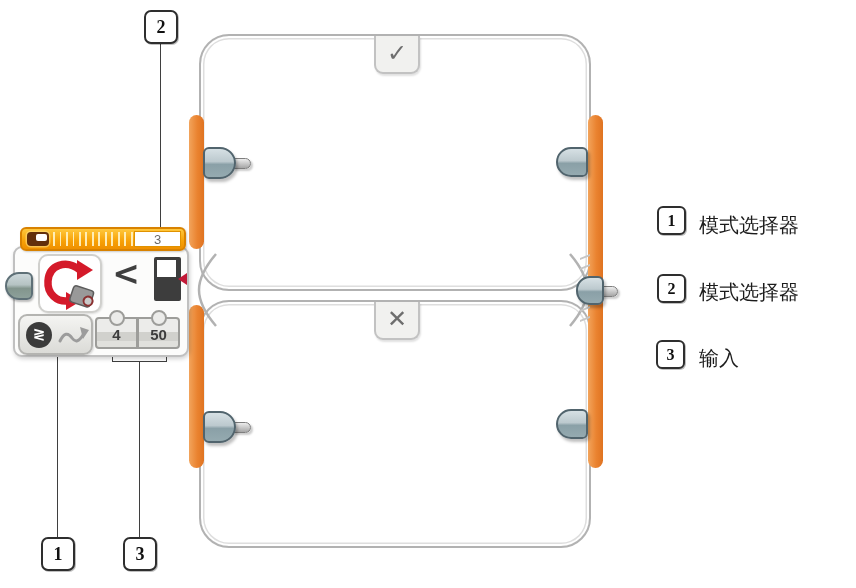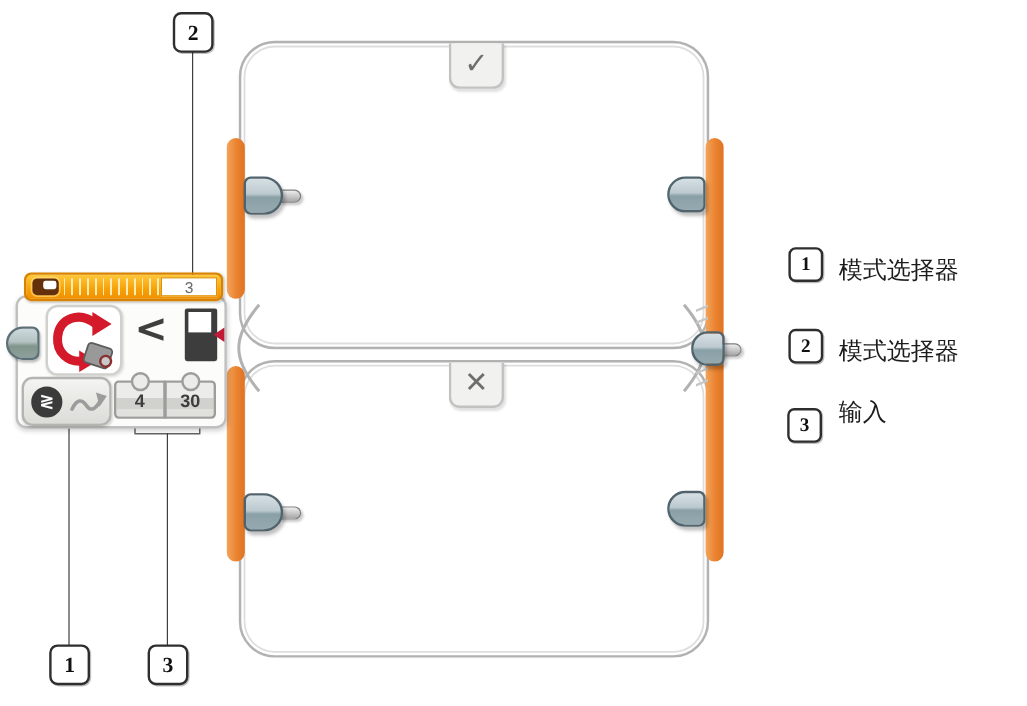--- a/index.html
+++ b/index.html
@@ -231,21 +231,21 @@
         <polygon points="23,3 32,6 26,15" fill="#9c9c9c"></polygon>
       </svg>
     </div>
 
     <div class="value-tab" style="left:95px; border-radius:4px 0 0 4px;">
       <div class="notch"></div>
       <div class="val">4</div>
     </div>
     <div class="value-tab" style="left:137px; border-radius:0 4px 4px 0;">
       <div class="notch"></div>
-      <div class="val">30</div>
+      <div class="val">50</div>
     </div>
   </div>
 
   <div class="callout-line" style="left:160px; top:43px; width:1px; height:187px;"></div>
   <div class="callout-box" style="left:144px; top:10px;">2</div>
 
   <div class="callout-line" style="left:57px; top:357px; width:1px; height:181px;"></div>
   <div class="callout-box" style="left:41px; top:537px;">1</div>
 
   <div class="callout-line" style="left:112px; top:351px; width:1px; height:10px;"></div>
@@ -255,16 +255,16 @@
   <div class="callout-box" style="left:123px; top:537px;">3</div>
 
   <div>
     <div class="legend-box" style="left:657px; top:206px;">1</div>
     <div class="legend-label" style="left:699px; top:212px;">模式选择器</div>
 
     <div class="legend-box" style="left:657px; top:274px;">2</div>
     <div class="legend-label" style="left:699px; top:279px;">模式选择器</div>
 
     <div class="legend-box" style="left:656px; top:340px;">3</div>
-    <div class="legend-label" style="left:699px; top:330px;">输入</div>
+    <div class="legend-label" style="left:699px; top:345px;">输入</div>
   </div>
 
 </div>
 
 </body></html>

